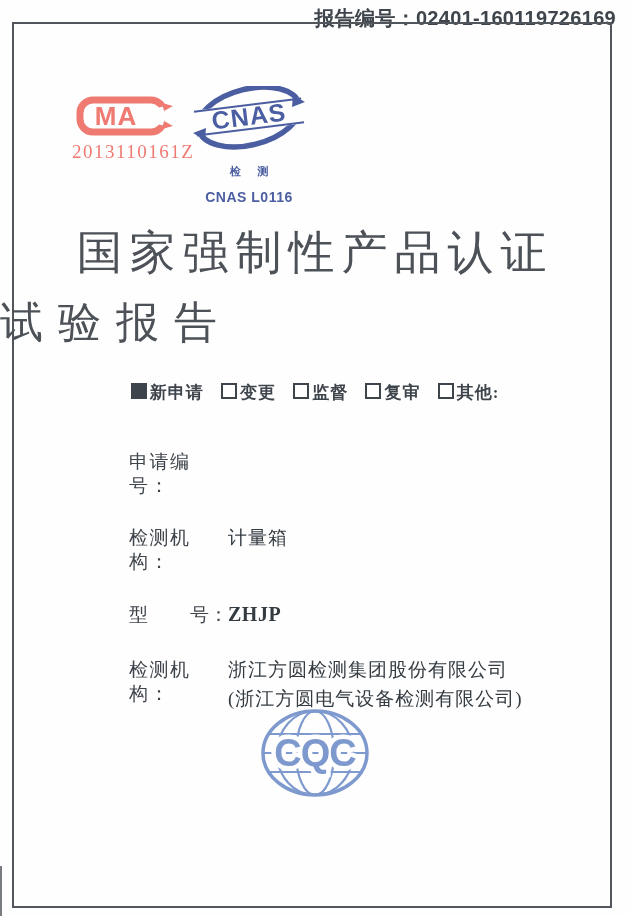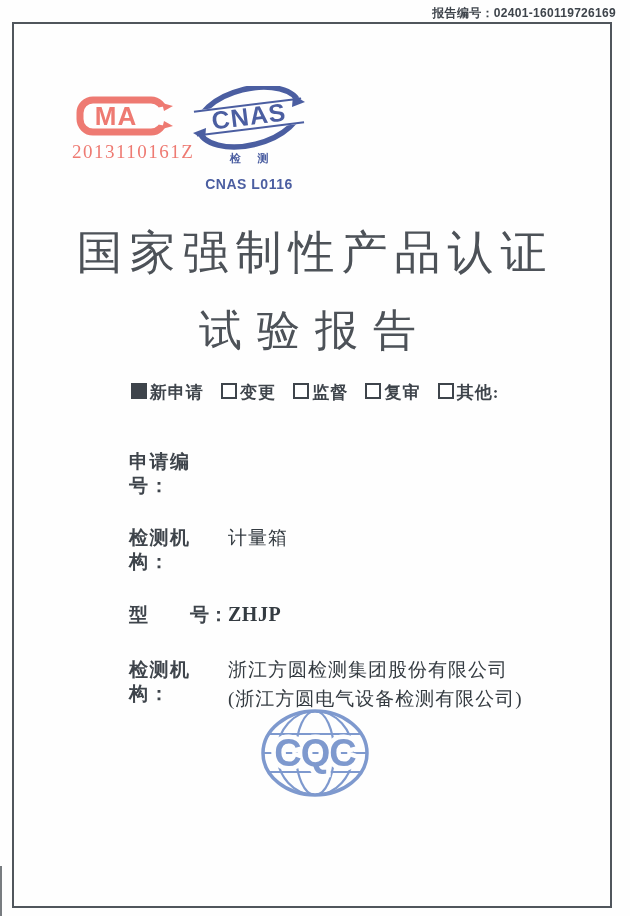--- a/index.html
+++ b/index.html
@@ -1,50 +1,50 @@
 <!DOCTYPE html>
 <html style="--ink: #3e444b; --title_ink: #4d5258; --frame: #50565c; --cma_red: #ee7a72; --cnas_blue: #4b5ea1; --cqc_blue: #7e99ce;"><head>
 <meta charset="utf-8">
 <style>
   html,body{margin:0;padding:0;background:#ffffff;}
   .page{position:relative;width:630px;height:916px;background:#fefefe;overflow:hidden;
         font-family:"Liberation Serif",serif;color:var(--ink,#3e444b);}
 
   .report-no{position:absolute;top:5px;right:14px;font-family:"Liberation Sans",sans-serif;
-             font-size:12px;font-weight:700;color:var(--ink,#3e444b);letter-spacing:.3px;}
+             font-size:20px;font-weight:700;color:var(--ink,#3e444b);letter-spacing:.3px;}
 
   .frame{position:absolute;left:12px;top:22px;width:596px;height:882px;
          border:2px solid var(--frame,#50565c);}
 
   
   .cma{position:absolute;left:72px;top:96px;width:108px;text-align:center;color:var(--cma_red,#ee7a72);}
   .cma svg{display:block;margin:0 auto;}
   .cma-num{font-family:"Liberation Serif",serif;font-size:19px;letter-spacing:1.5px;margin-top:5px;}
 
   
   .cnas{position:absolute;left:192px;top:86px;width:114px;text-align:center;color:var(--cnas_blue,#4b5ea1);}
   .cnas svg{display:block;margin:0 auto;}
-  .cnas-cap{font-size:11px;font-weight:600;letter-spacing:7px;padding-left:7px;margin-top:1px;}
+  .cnas-cap{font-size:11px;font-weight:600;letter-spacing:7px;padding-left:7px;margin-top:14px;}
   .cnas-no{font-family:"Liberation Sans",sans-serif;font-size:14px;font-weight:700;letter-spacing:.5px;margin-top:10px;}
 
   .title1{position:absolute;top:208px;left:0;right:0;margin:14px;text-align:center;
           font-size:46px;font-weight:500;letter-spacing:7px;color:var(--title_ink,#4d5258);}
-  .title2{position:absolute;top:294px;left:0;right:0;margin:8px;text-align:center;
+  .title2{position:absolute;top:294px;left:0;right:0;margin:0;
           font-size:43px;font-weight:500;letter-spacing:15px;color:var(--title_ink,#4d5258);}
 
   .apptype{position:absolute;top:381px;left:0;right:0;text-align:center;
            font-size:17px;font-weight:700;color:var(--ink,#3e444b);letter-spacing:1px;}
   .opt{margin:0 6px;white-space:nowrap;}
   .box{display:inline-block;width:12px;height:12px;border:2px solid var(--ink,#3e444b);
        background:#fff;margin-right:3px;vertical-align:-1px;}
   .box[data-state="checked"]{background:var(--ink,#3e444b);}
 
   .fields{position:absolute;left:129px;top:450px;}
   .frow{display:flex;align-items:baseline;margin-bottom:28px;line-height:24px;}
-  .flabel{width:99px;flex:none;font-size:19px;font-weight:700;letter-spacing:1.5px;color:var(--ink,#3e444b);}
+  .flabel{width:99px;flex:none;font-size:19px;font-weight:400;letter-spacing:1.5px;color:var(--ink,#3e444b);}
   .flabel.spread{display:inline-flex;justify-content:space-between;letter-spacing:0;}
   .fvalue{font-size:20px;color:#343b41;letter-spacing:.5px;}
   .fvalue.cjk{font-size:19px;letter-spacing:1px;}
   .fvalue.org{font-size:19px;letter-spacing:1px;line-height:29px;font-family:Liberation Serif, serif;}
   .fvalue.model{font-weight:600;}
 
   .cqc{position:absolute;left:260px;top:707px;width:110px;color:var(--cqc_blue,#7e99ce);}
 
   .edge-artifact{position:absolute;left:0;top:866px;width:2px;height:50px;background:#4b5056;opacity:.75;}
 </style>

